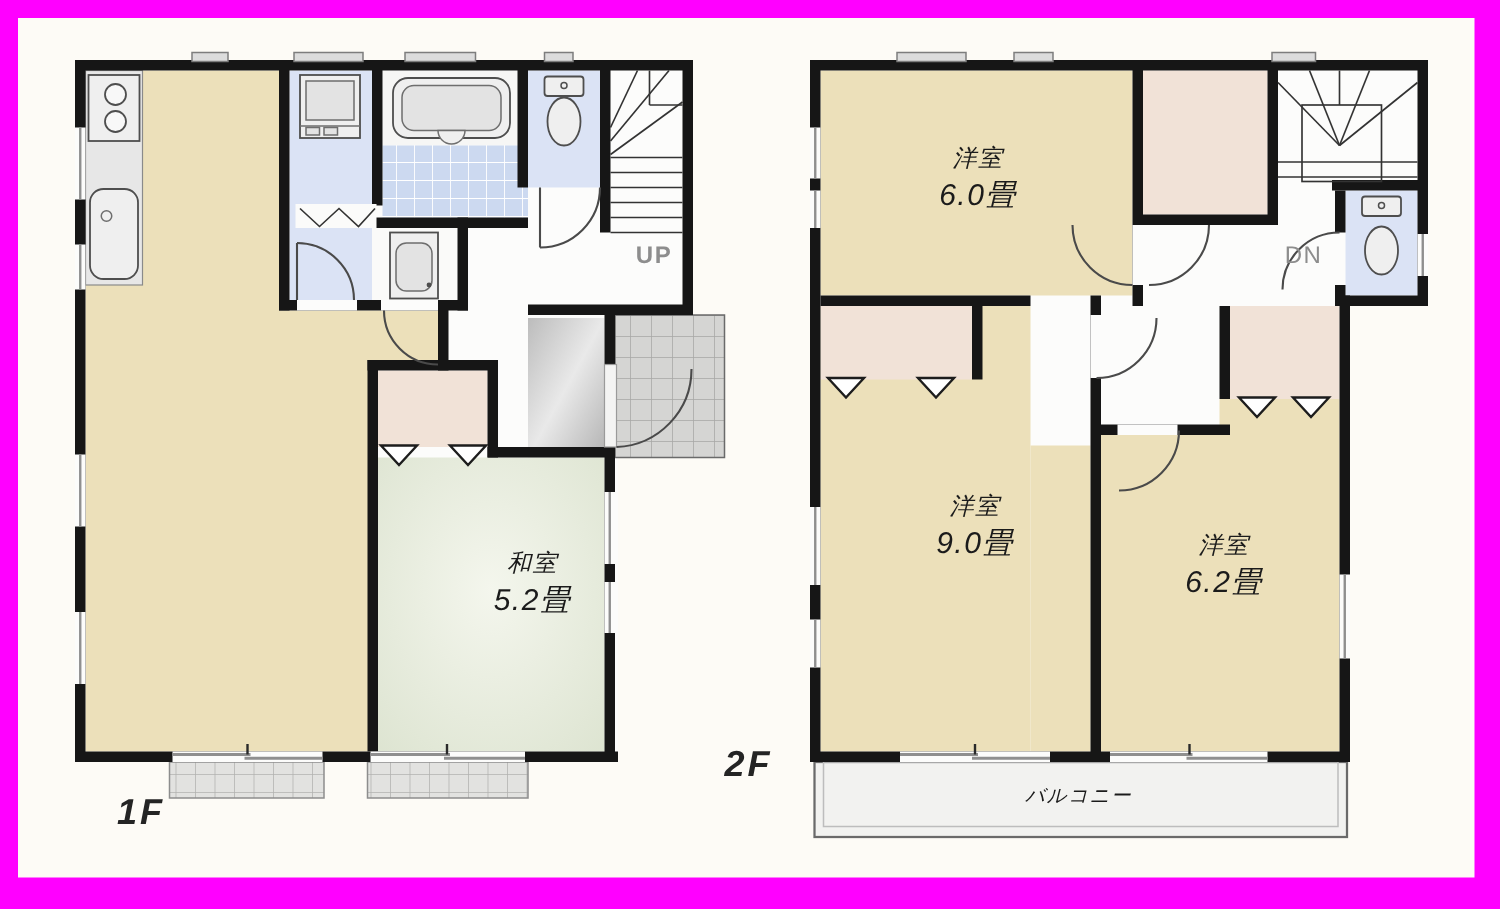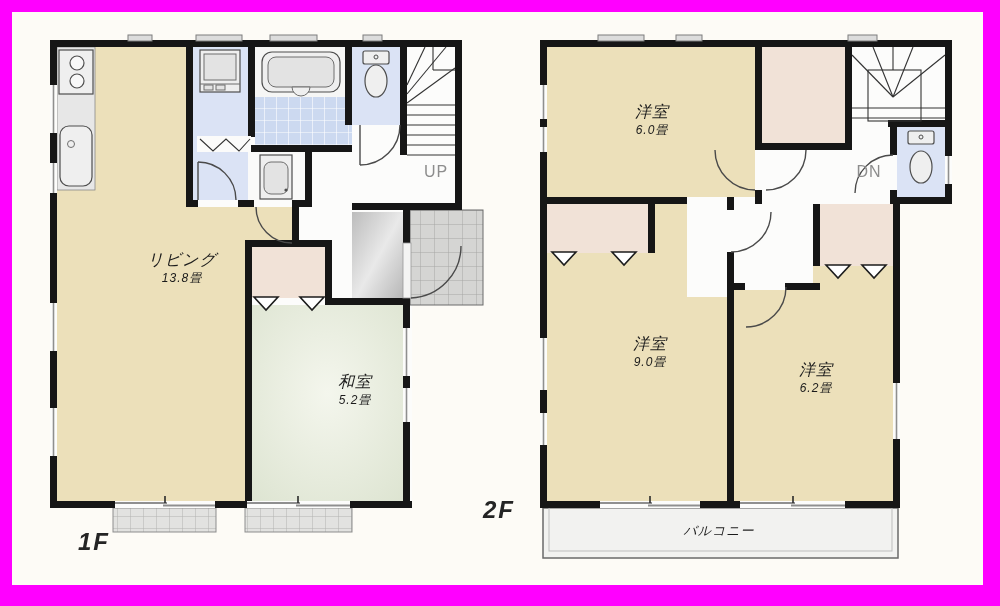--- a/index.html
+++ b/index.html
@@ -25,21 +25,21 @@
   .vmark{fill:#ffffff;stroke:#1d1d1d;stroke-width:1.6;}
   .room-beige{fill:var(--room_beige,#ece0ba);}
   .closet-pink{fill:var(--closet_pink,#f1e2d7);}
   .water-blue{fill:var(--water_blue,#dbe3f5);}
   .lbl{
     position:absolute;transform:translate(-50%,-50%);z-index:3;
     font-style:italic;color:#1b1b1b;text-align:center;line-height:1.3;
     white-space:nowrap;font-weight:500;letter-spacing:1px;
   }
   .room-lbl{font-size:16px;text-align:center;}
-  .room-lbl .size{font-size:12px;}
+  .room-lbl .size{font-size:20px;}
   .stairs-lbl{font-size:16px;color:#8d8d8d;font-style:normal;letter-spacing:1px;}
   .floor-tag{font-size:24px;font-weight:bold;color:#242424;letter-spacing:2px;}
   .balcony-lbl{font-size:13px;text-align:center;}
 </style>
 </head>
 <body>
 
 <div class="canvas">
 
   <svg class="plan" width="1000" height="606">
@@ -288,29 +288,25 @@
         <line x1="793" y1="496" x2="793" y2="503" class="tick"></line>
       </g>
 
       <path class="vmark" d="M 552,252 h 24 l -12,13 z"></path>
       <path class="vmark" d="M 612,252 h 24 l -12,13 z"></path>
       <path class="vmark" d="M 826,265 h 24 l -12,13 z"></path>
       <path class="vmark" d="M 862,265 h 24 l -12,13 z"></path>
     </g>
   </svg>
 
-  <div class="lbl room-lbl" style="left:182px;top:268px;">
-    <div>リビング</div>
-    <div class="size">13.8畳</div>
-  </div>
   <div class="lbl room-lbl" style="left:331px;top:390px;margin-left:24px;">
     <div>和室</div>
     <div class="size">5.2畳</div>
   </div>
-  <div class="lbl stairs-lbl" style="left:436px;top:172px;">UP</div>
+  <div class="lbl stairs-lbl" style="left:436px;top:172px;font-weight:bold;">UP</div>
   <div class="lbl floor-tag" style="left:94px;top:542px;">1F</div>
 
   <div class="lbl room-lbl" style="left:652px;top:120px;">
     <div>洋室</div>
     <div class="size">6.0畳</div>
   </div>
   <div class="lbl room-lbl" style="left:650px;top:352px;">
     <div>洋室</div>
     <div class="size">9.0畳</div>
   </div>

